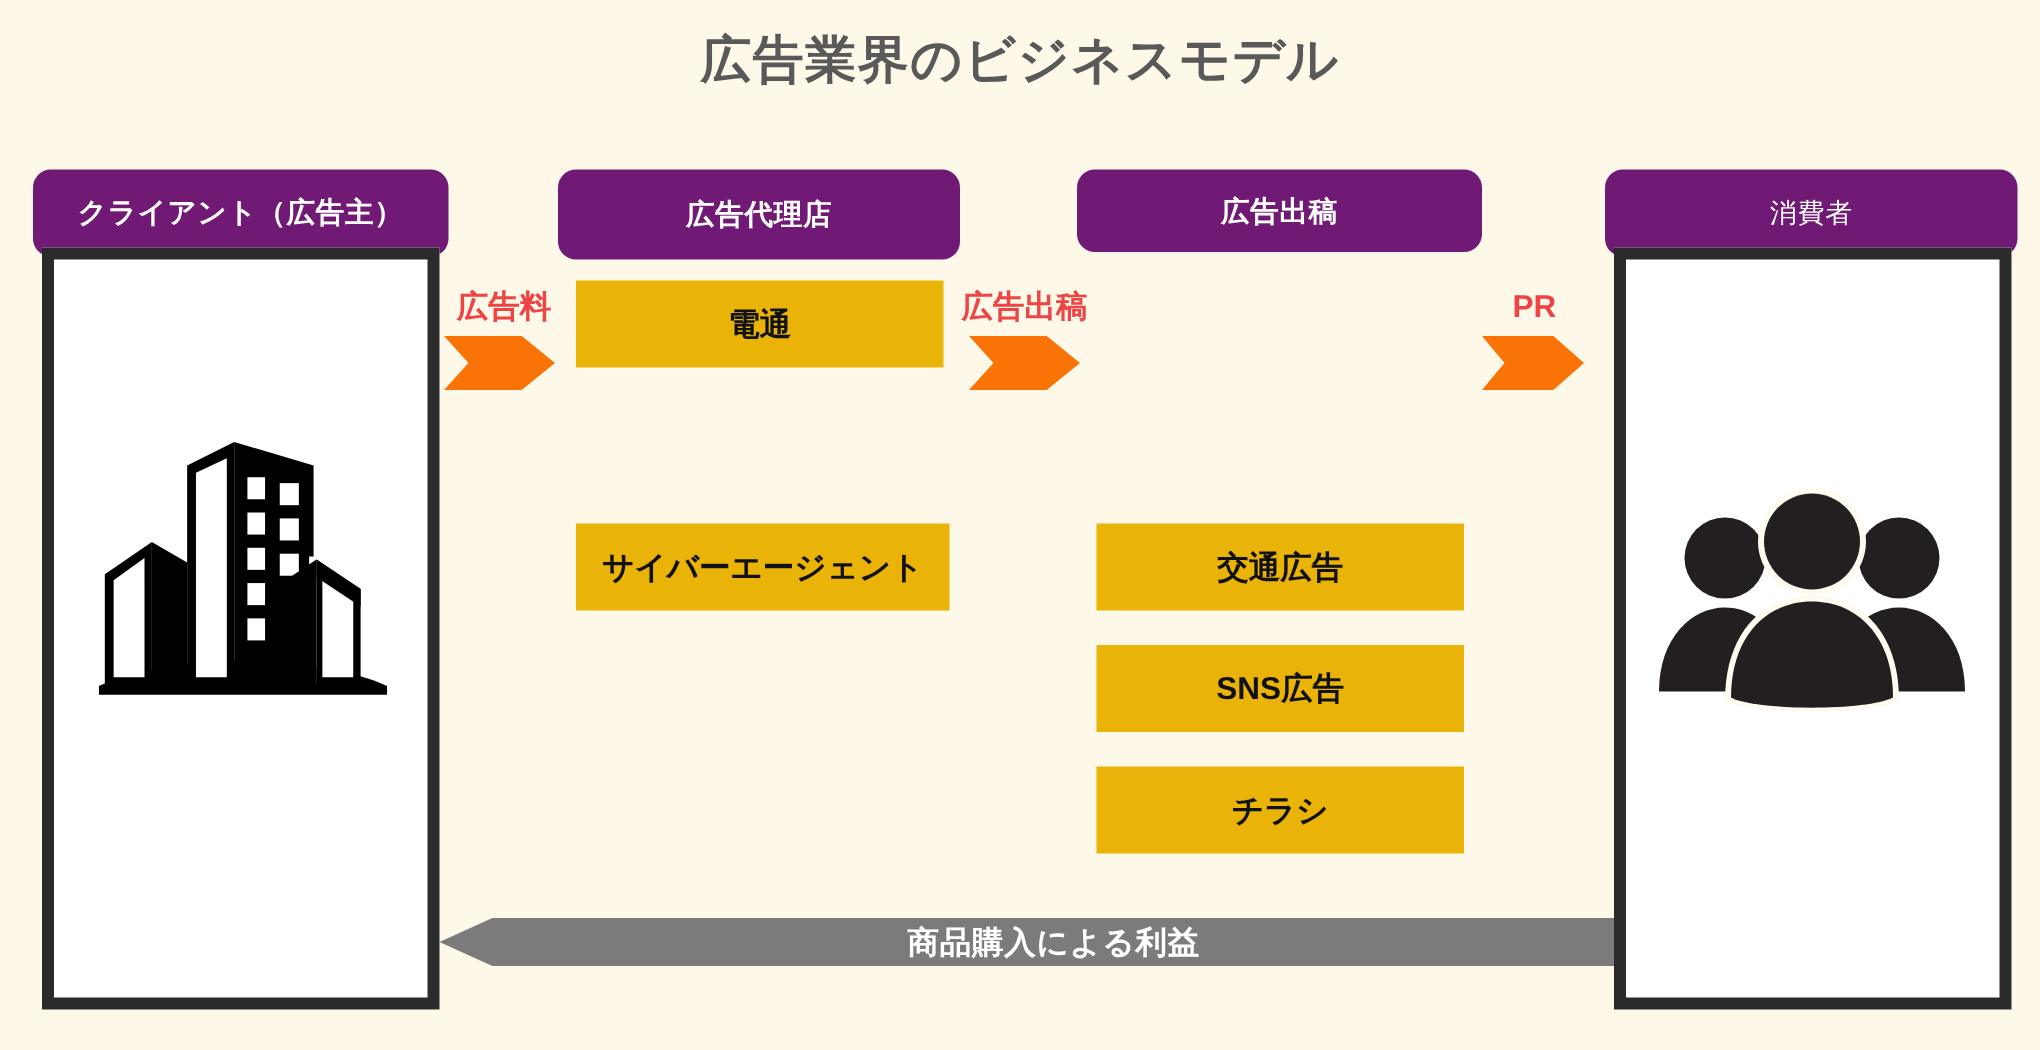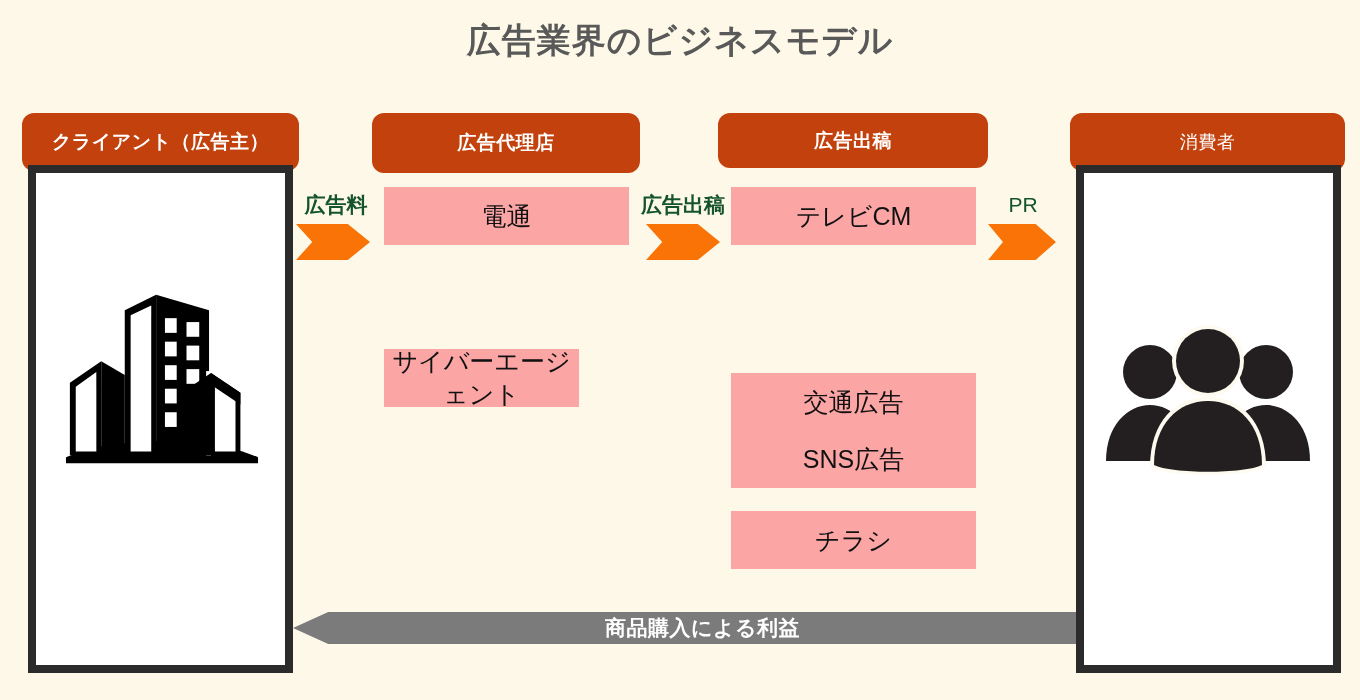--- a/index.html
+++ b/index.html
@@ -31,21 +31,21 @@
     font-size: 34px;
     font-weight: bold;
     color: #595959;
     letter-spacing: 1px;
     line-height: 44px;
   }
 
   
   .col-header {
     position: absolute;
-    background: #c2410c;
+    background: #701a75;
     border-radius: 12px;
     color: #ffffff;
     display: flex;
     align-items: center;
     justify-content: center;
     text-align: center;
     box-sizing: border-box;
     font-size: 19px;
     font-weight: bold;
     letter-spacing: 0.5px;
@@ -56,44 +56,45 @@
   .panel {
     position: absolute;
     background: #ffffff;
     border: 8px solid #2b2b2b;
     box-sizing: border-box;
   }
 
   
   .item-box {
     position: absolute;
-    background: #fca5a5;
+    background: #eab308;
     color: #111111;
     display: flex;
     align-items: center;
     justify-content: center;
-    font-size: 25px;
+    font-size: 21px;
     box-sizing: border-box;
     text-align: center;
+    font-weight: bold;
   }
 
   
   .arrow-group { position: absolute; }
   .arrow-label {
     position: absolute;
     width: 100%;
     text-align: center;
     font-size: 21px;
     font-weight: bold;
-    color: #14532d;
+    color: #ef4444;
     top: 0;
     left: 0;
     line-height: 26px;
   }
-  .arrow-label.latin { font-weight: normal; }
+  .arrow-label.latin { font-weight: bold; }
   .chevron {
     position: absolute;
     background: #f97306;
     top: 32px;
     left: 0;
     clip-path: polygon(0% 0%, 70% 0%, 100% 50%, 70% 100%, 0% 100%, 22% 50%);
   }
 
   
   .return-arrow {
@@ -165,31 +166,30 @@
   </div>
 
   <div class="arrow-group" style="left:296px; top:192px; width:80px; height:70px;">
     <div class="arrow-label">広告料</div>
     <div class="chevron" style="width:74px; height:36px;"></div>
   </div>
 
   <div class="col-header" style="left:372px; top:113px; width:268px; height:60px;">広告代理店</div>
 
   <div class="item-box" style="left:384px; top:187px; width:245px; height:58px;">電通</div>
-  <div class="item-box" style="left:384px; top:349px; width:195px; height:58px;">サイバーエージェント</div>
+  <div class="item-box" style="left:384px; top:349px; width:249px; height:58px;">サイバーエージェント</div>
 
   <div class="arrow-group" style="left:637px; top:192px; width:92px; height:70px;">
     <div class="arrow-label">広告出稿</div>
     <div class="chevron" style="width:74px; height:36px; left:9px;"></div>
   </div>
 
   <div class="col-header" style="left:718px; top:113px; width:270px; height:55px;">広告出稿</div>
 
-  <div class="item-box" style="left:731px; top:187px; width:245px; height:58px;">テレビCM</div>
-  <div class="item-box" style="left:731px; top:349px; width:245px; height:58px;margin-top:24px;">交通広告</div>
+  <div class="item-box" style="left:731px; top:349px; width:245px; height:58px;">交通広告</div>
   <div class="item-box" style="left:731px; top:430px; width:245px; height:58px;">SNS広告</div>
   <div class="item-box" style="left:731px; top:511px; width:245px; height:58px;">チラシ</div>
 
   <div class="arrow-group" style="left:988px; top:192px; width:70px; height:70px;">
     <div class="arrow-label latin">PR</div>
     <div class="chevron" style="width:68px; height:36px;"></div>
   </div>
 
   <div class="col-header plain" style="left:1070px; top:113px; width:275px; height:58px;">消費者</div>
 

